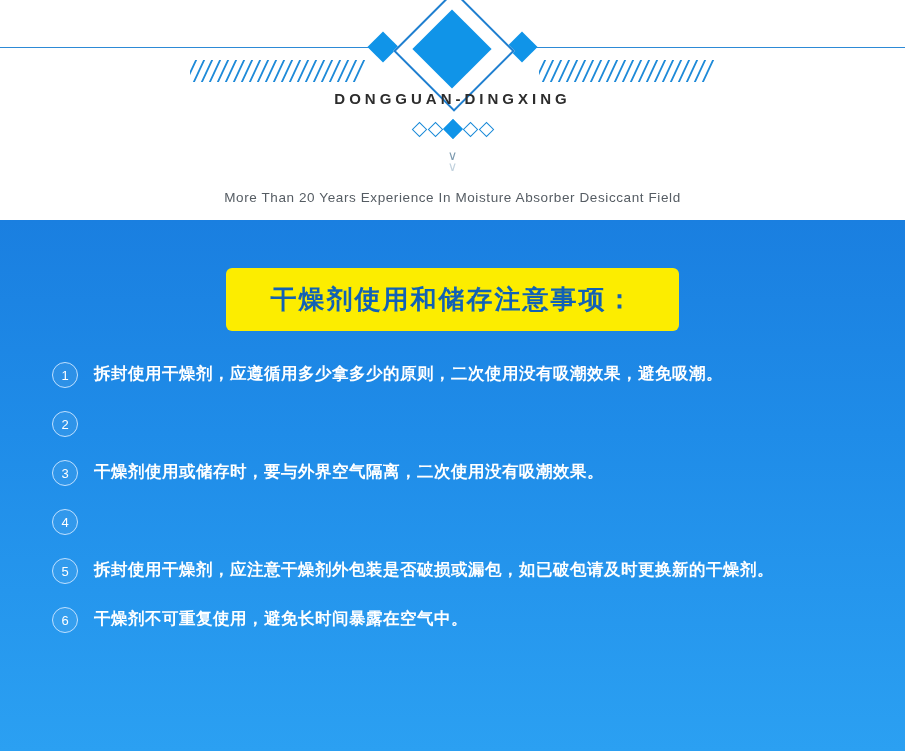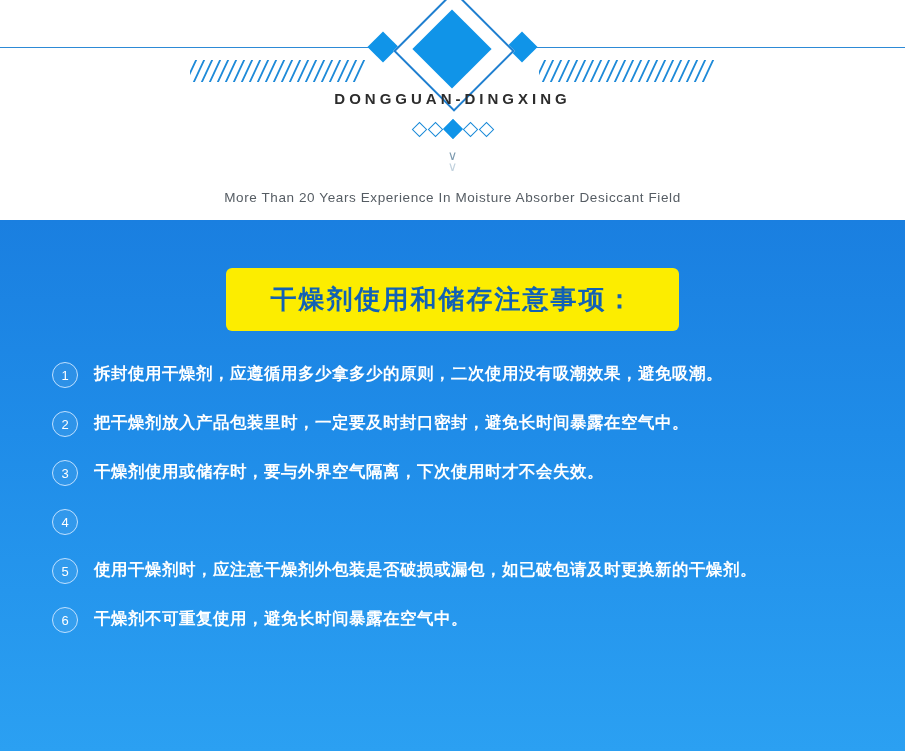--- a/index.html
+++ b/index.html
@@ -297,32 +297,31 @@
       <span class="title-text">干燥剂使用和储存注意事项：</span>
     </div>
 
     <div class="list" id="notice-list">
         <div class="item">
           <div class="num-circle">1</div>
           <div class="item-text">拆封使用干燥剂，应遵循用多少拿多少的原则，二次使用没有吸潮效果，避免吸潮。</div>
         </div>
         <div class="item">
           <div class="num-circle">2</div>
-          <div class="item-text">把干燥剂放入产品包装里时，一定要及时封口密封，避免长时间暴露在空气中。</div>
         </div>
         <div class="item">
           <div class="num-circle">3</div>
-          <div class="item-text">干燥剂使用或储存时，要与外界空气隔离，下次使用时才不会失效。</div>
+          <div class="item-text">干燥剂使用或储存时，要与外界空气隔离，二次使用没有吸潮效果。</div>
         </div>
         <div class="item">
           <div class="num-circle">4</div>
         </div>
         <div class="item">
           <div class="num-circle">5</div>
-          <div class="item-text">使用干燥剂时，应注意干燥剂外包装是否破损或漏包，如已破包请及时更换新的干燥剂。</div>
+          <div class="item-text">拆封使用干燥剂，应注意干燥剂外包装是否破损或漏包，如已破包请及时更换新的干燥剂。</div>
         </div>
         <div class="item">
           <div class="num-circle">6</div>
           <div class="item-text">干燥剂不可重复使用，避免长时间暴露在空气中。</div>
         </div>
       </div>
 
   </div>
 </div>
 

